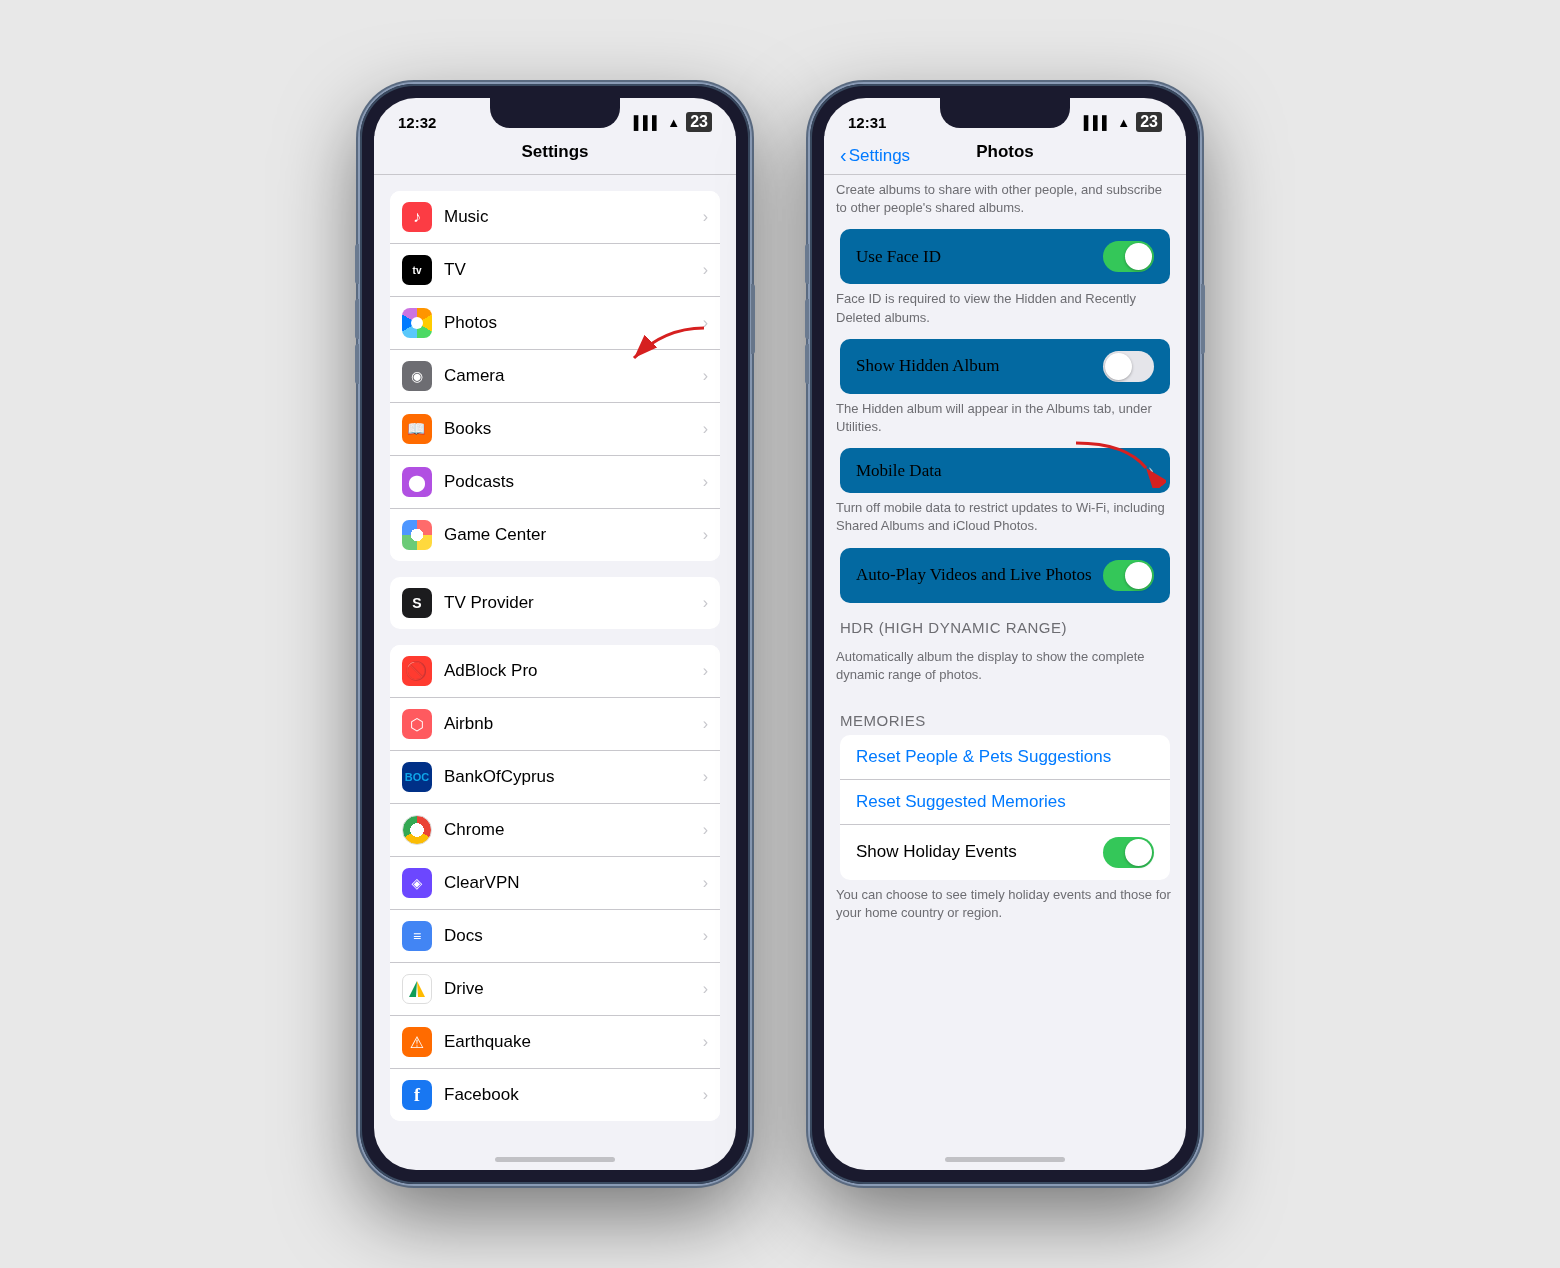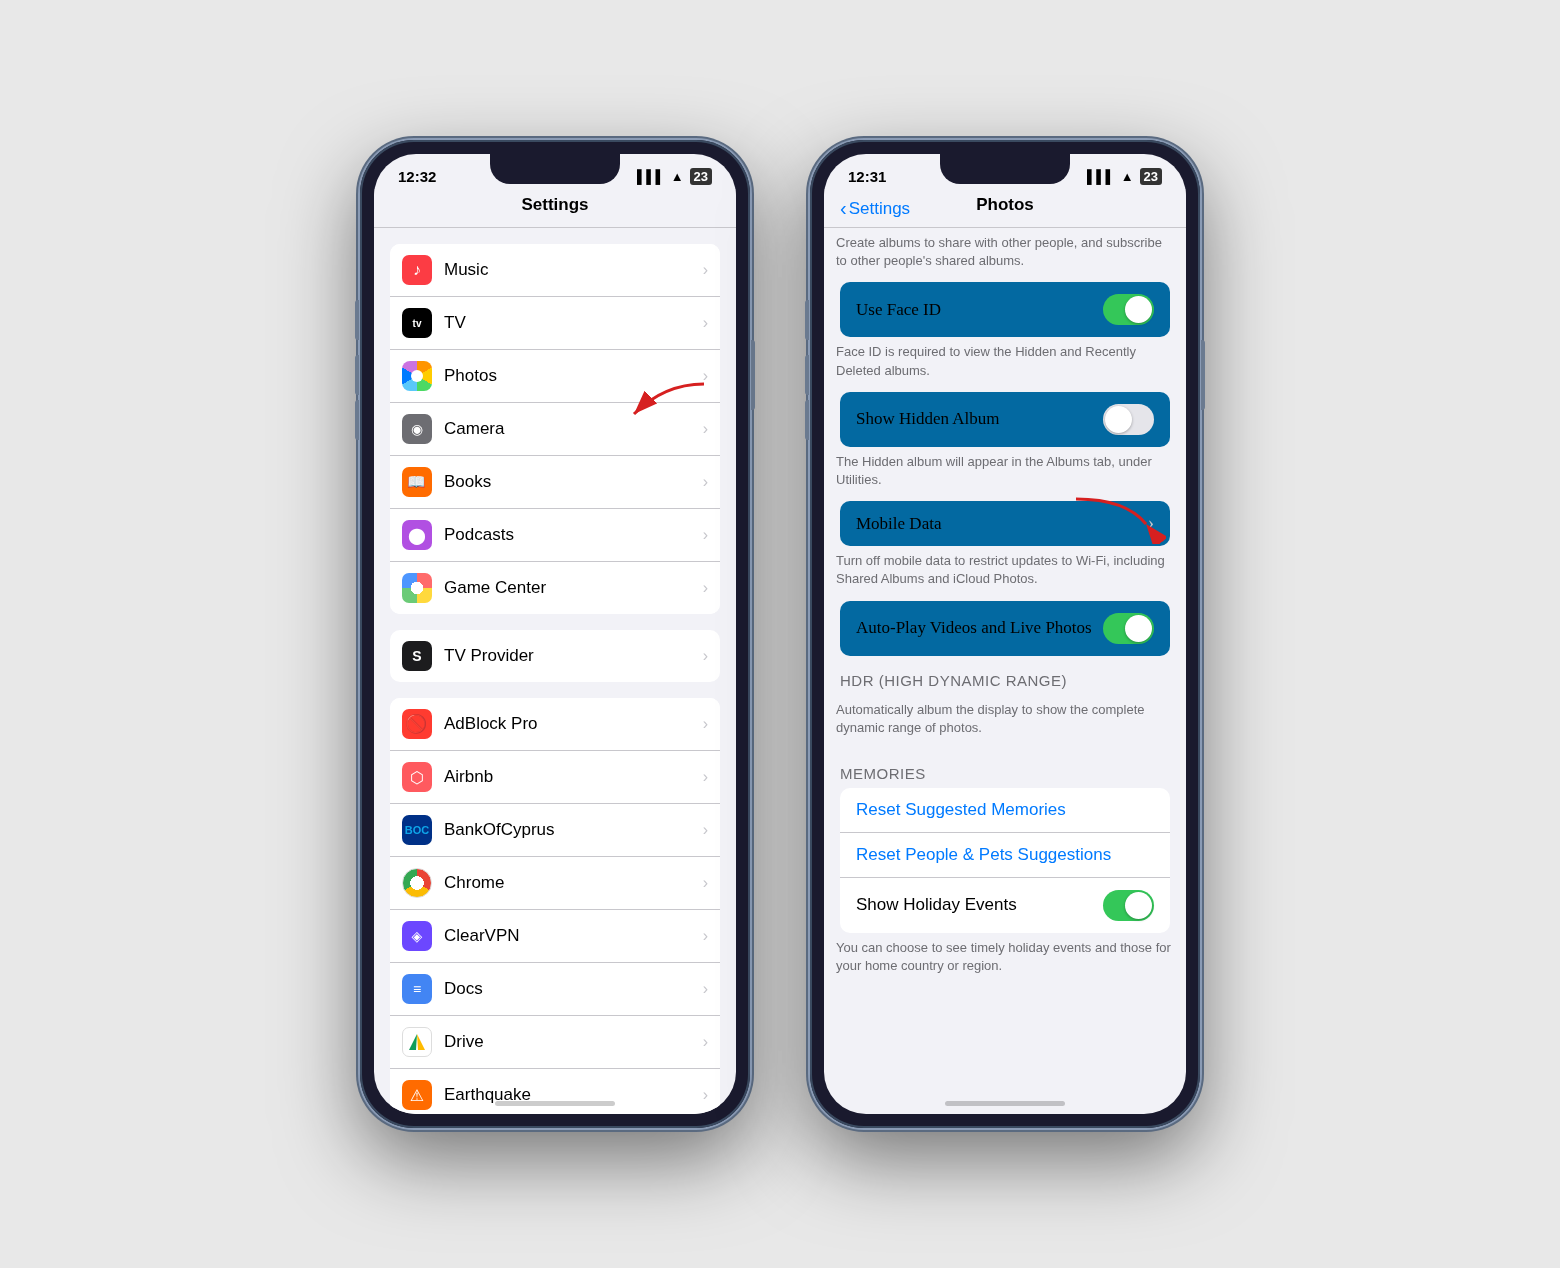--- a/index.html
+++ b/index.html
@@ -10,21 +10,21 @@
       align-items: center;
       width: 1560px;
       height: 1268px;
       font-family: -apple-system, BlinkMacSystemFont, 'SF Pro Text', 'Helvetica Neue', sans-serif;
       gap: 60px;
     }
 
     .phone-wrapper {
       position: relative;
       width: 390px;
-      height: 988px;
+      height: 1100px;
     }
 
     .phone-frame {
       position: absolute;
       inset: 0;
       border-radius: 54px;
       background: #1a1a2e;
       box-shadow:
         0 0 0 2px #8a9bb5,
         0 0 0 4px #5a6a80,
@@ -98,21 +98,21 @@
     }
 
     .status-icons {
       display: flex;
       align-items: center;
       gap: 6px;
       font-size: 13px;
     }
 
     .battery-icon {
-      font-size: 13px;
+      font-size: 16px;
       background: #333;
       color: #fff;
       padding: 1px 4px;
       border-radius: 3px;
       font-weight: 700;
     }
 
     
     .nav-header {
       text-align: center;
@@ -571,24 +571,24 @@
           <div class="toggle on"></div>
         </div>
       </div>
 
       <div class="section-header">HDR (HIGH DYNAMIC RANGE)</div>
       <p class="setting-description">Automatically album the display to show the complete dynamic range of photos.</p>
 
       <div class="section-header">MEMORIES</div>
       <div class="link-item">
         <div class="link-row">
+          <span class="link-text">Reset People &amp; Pets Suggestions</span>
+        </div>
+        <div class="link-row">
           <span class="link-text">Reset Suggested Memories</span>
-        </div>
-        <div class="link-row">
-          <span class="link-text">Reset People &amp; Pets Suggestions</span>
         </div>
         <div class="setting-row-item">
           <span class="setting-row-label">Show Holiday Events</span>
           <div class="toggle on"></div>
         </div>
       </div>
       <p class="setting-description">You can choose to see timely holiday events and those for your home country or region.</p>
 
     </div>
 

